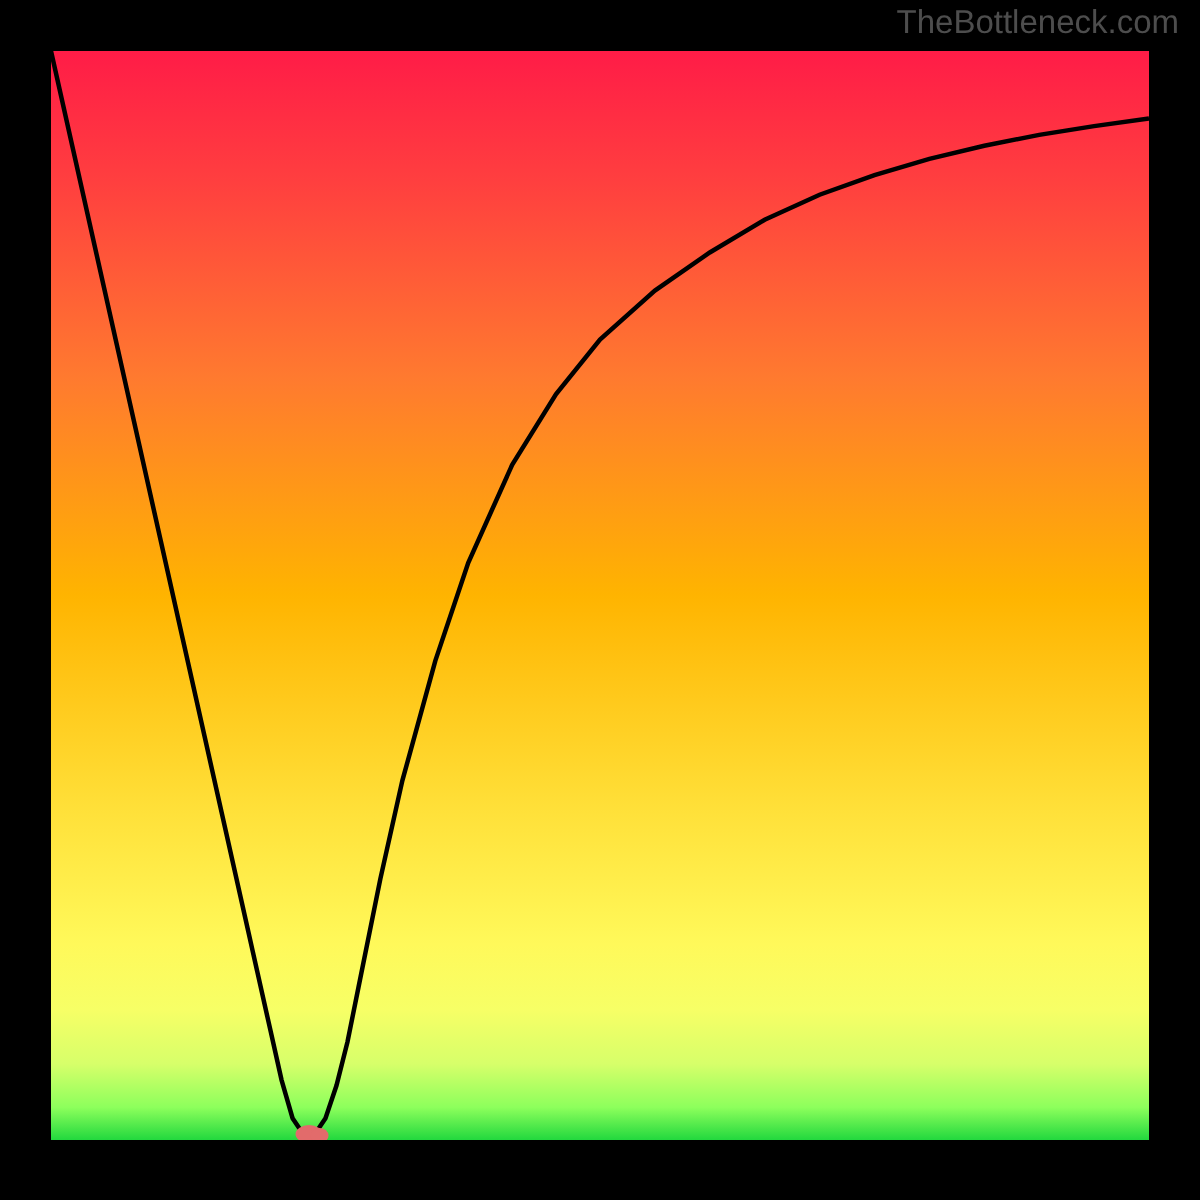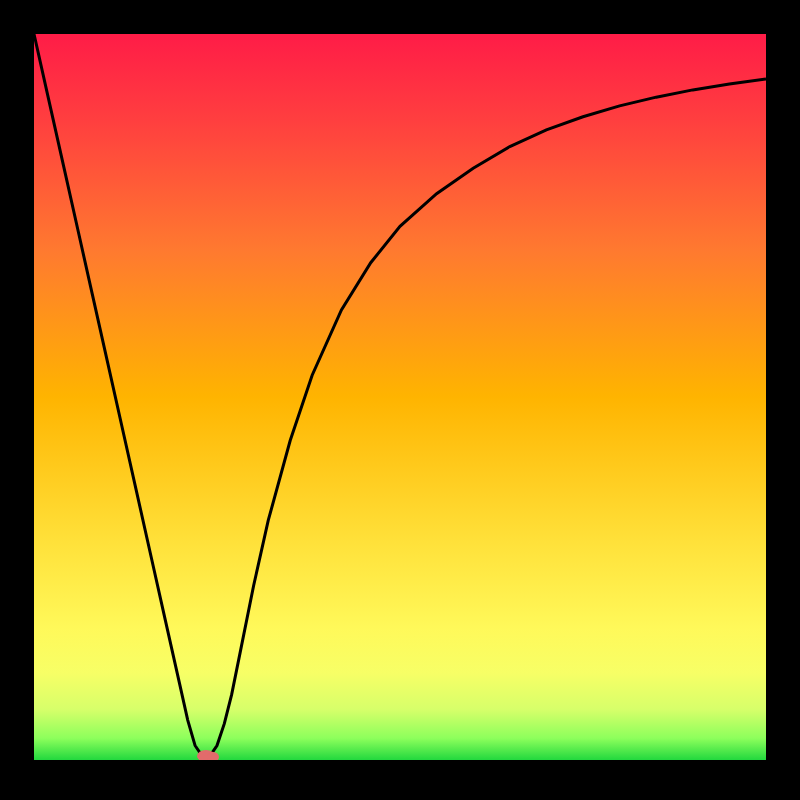--- a/index.html
+++ b/index.html
@@ -33,20 +33,21 @@
     top: 34px;
     width: 732px;
     height: 726px;
     display: block;
   }
 </style>
 </head>
 <body>
 
 <div class="outer">
+  <div class="watermark">TheBottleneck.com</div>
 
   <svg class="plot" viewBox="0 0 732 726" preserveAspectRatio="none">
     <defs>
       <linearGradient id="bg-grad" x1="0" y1="0" x2="0" y2="1">
 
       <stop offset="0%" stop-color="#ff1c47"></stop>
           <stop offset="12%" stop-color="#ff3f3f"></stop>
           <stop offset="30%" stop-color="#ff7a2f"></stop>
           <stop offset="50%" stop-color="#ffb400"></stop>
           <stop offset="70%" stop-color="#ffe13a"></stop>

